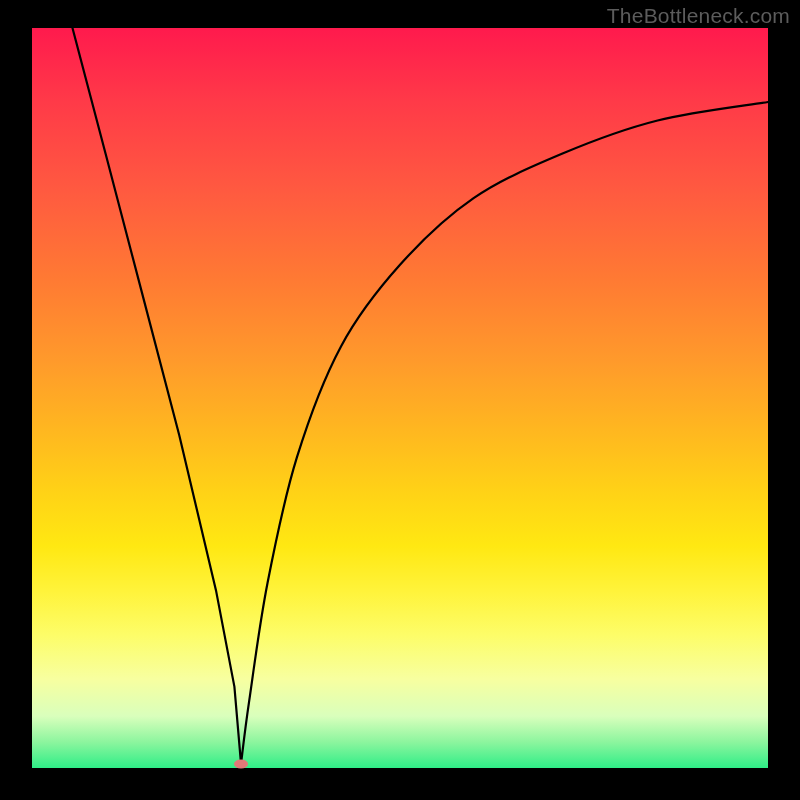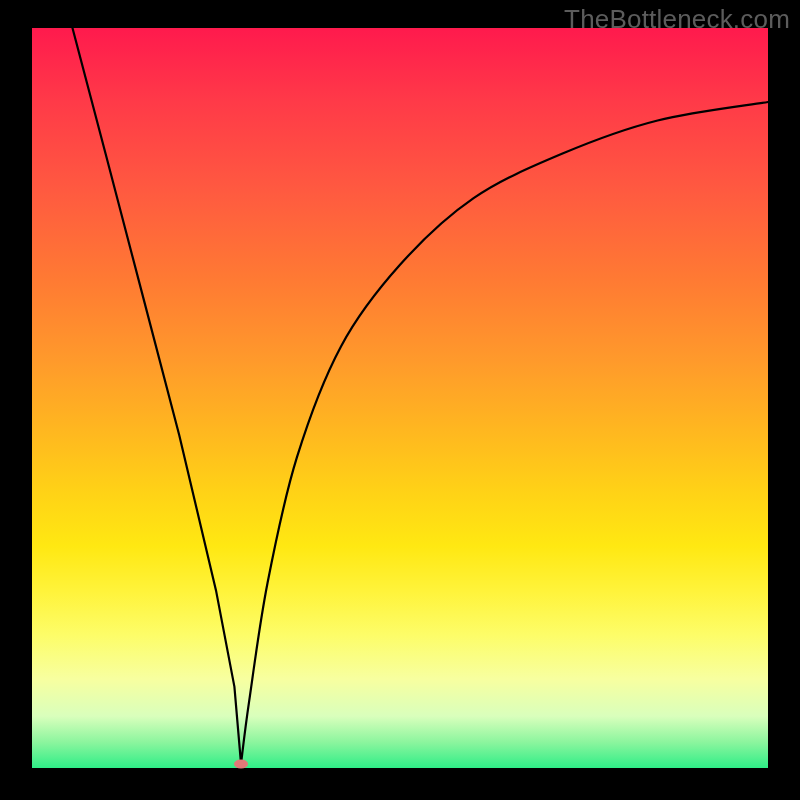--- a/index.html
+++ b/index.html
@@ -57,21 +57,21 @@
     top: 0;
     width: 736px;
     height: 740px;
     overflow: visible;
   }
   .watermark {
     position: absolute;
     top: 4px;
     right: 10px;
     color: #5c5c5c;
-    font-size: 26px;
+    font-size: 21px;
     letter-spacing: 0.2px;
     font-weight: 500;
     user-select: none;
   }
 </style>
 </head>
 <body>
 
 <div class="frame">
   <div class="watermark">TheBottleneck.com</div>

